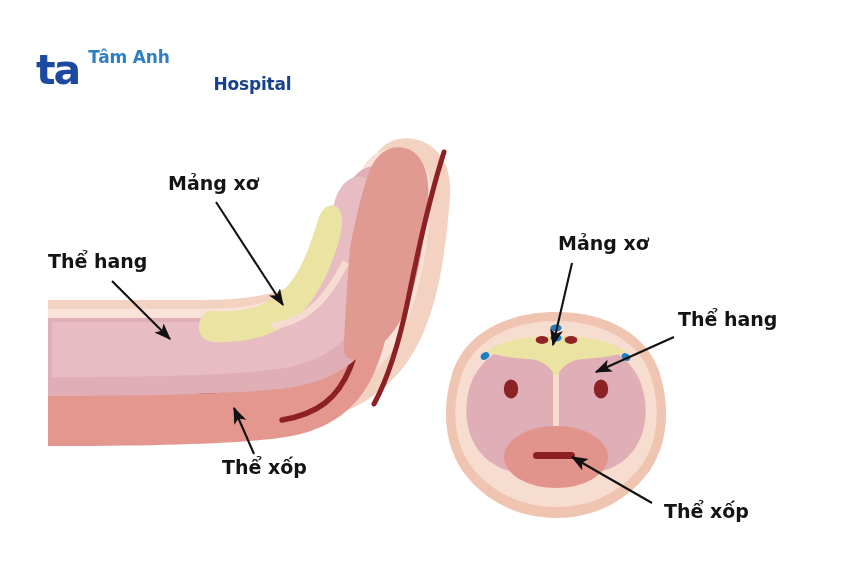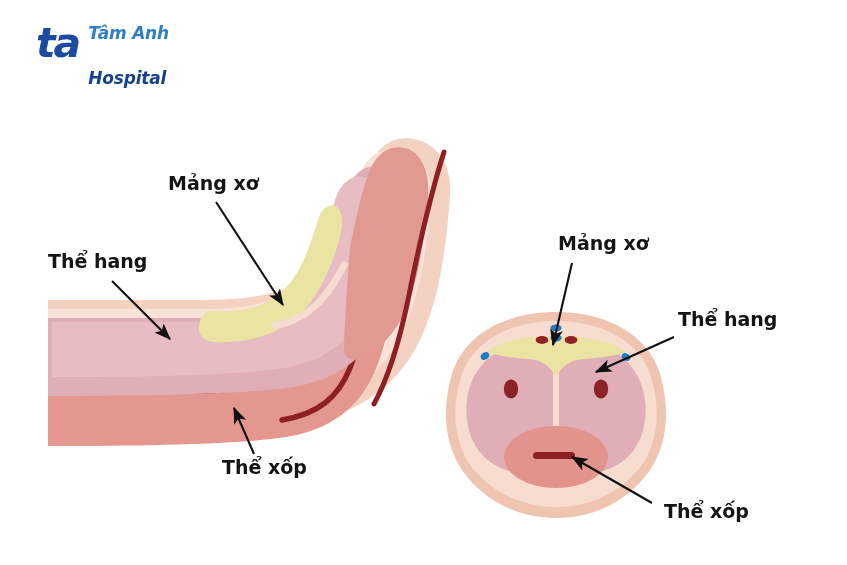--- a/index.html
+++ b/index.html
@@ -12,38 +12,38 @@
     height: 565px;
     position: relative;
     overflow: hidden;
     font-family: "DejaVu Sans", sans-serif;
   }
 
   
   #logo {
     position: absolute;
     left: 36px;
-    top: 24px;
+    top: 48px;
     display: flex;
-    align-items: flex-start;
+    align-items: center;
     gap: 9px;
-    font-style: italic;
   }
   #logo .mark {
     font-family: "DejaVu Sans", sans-serif;
     font-weight: bold;
     font-size: 41px;
     line-height: 0.95;
     letter-spacing: -2px;
     color: #1b4aa0;
   }
   #logo .wordmark {
     display: flex;
-    flex-direction: column;
+    flex-direction: row;
     line-height: 1.08;
+    gap: 44px;
   }
   #logo .wm-top {
     font-family: "DejaVu Sans", sans-serif;
     font-weight: bold;
     font-size: 17px;
     color: #2f7fc4;
     letter-spacing: -0.2px;
   }
   #logo .wm-bot {
     font-family: "DejaVu Sans", sans-serif;

